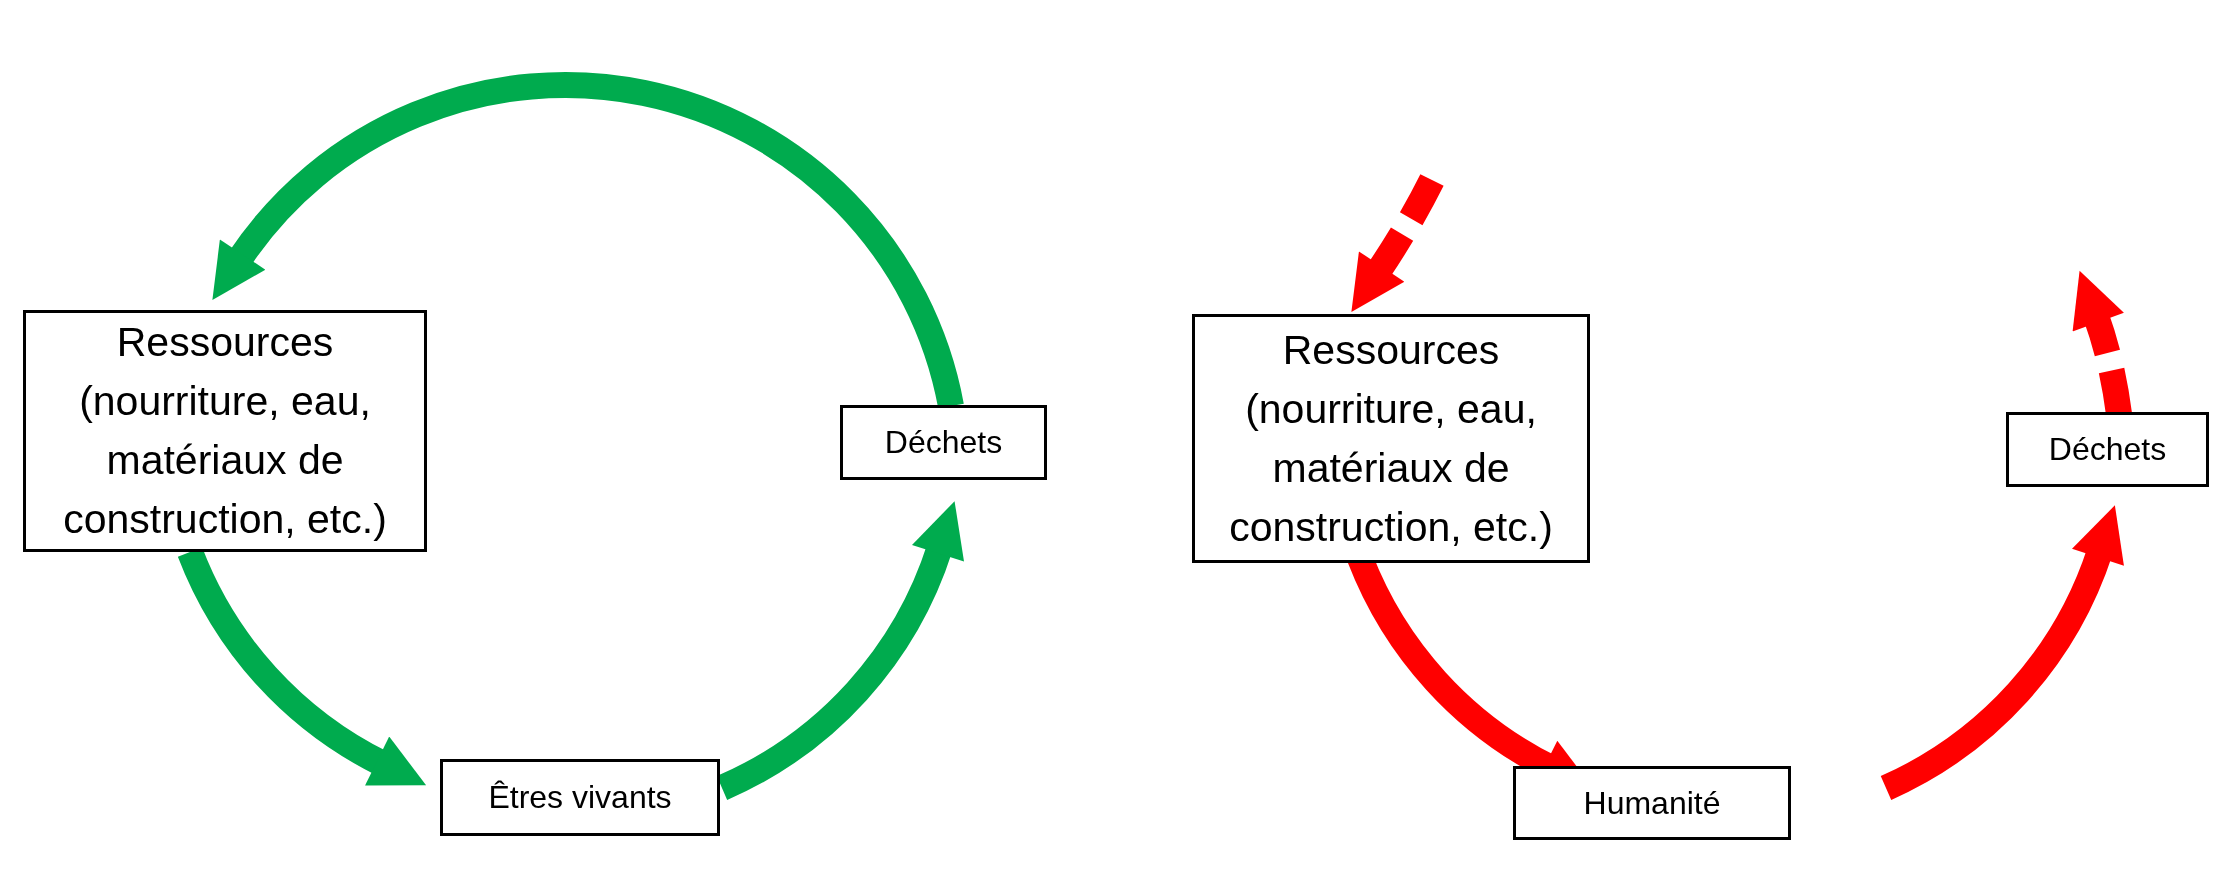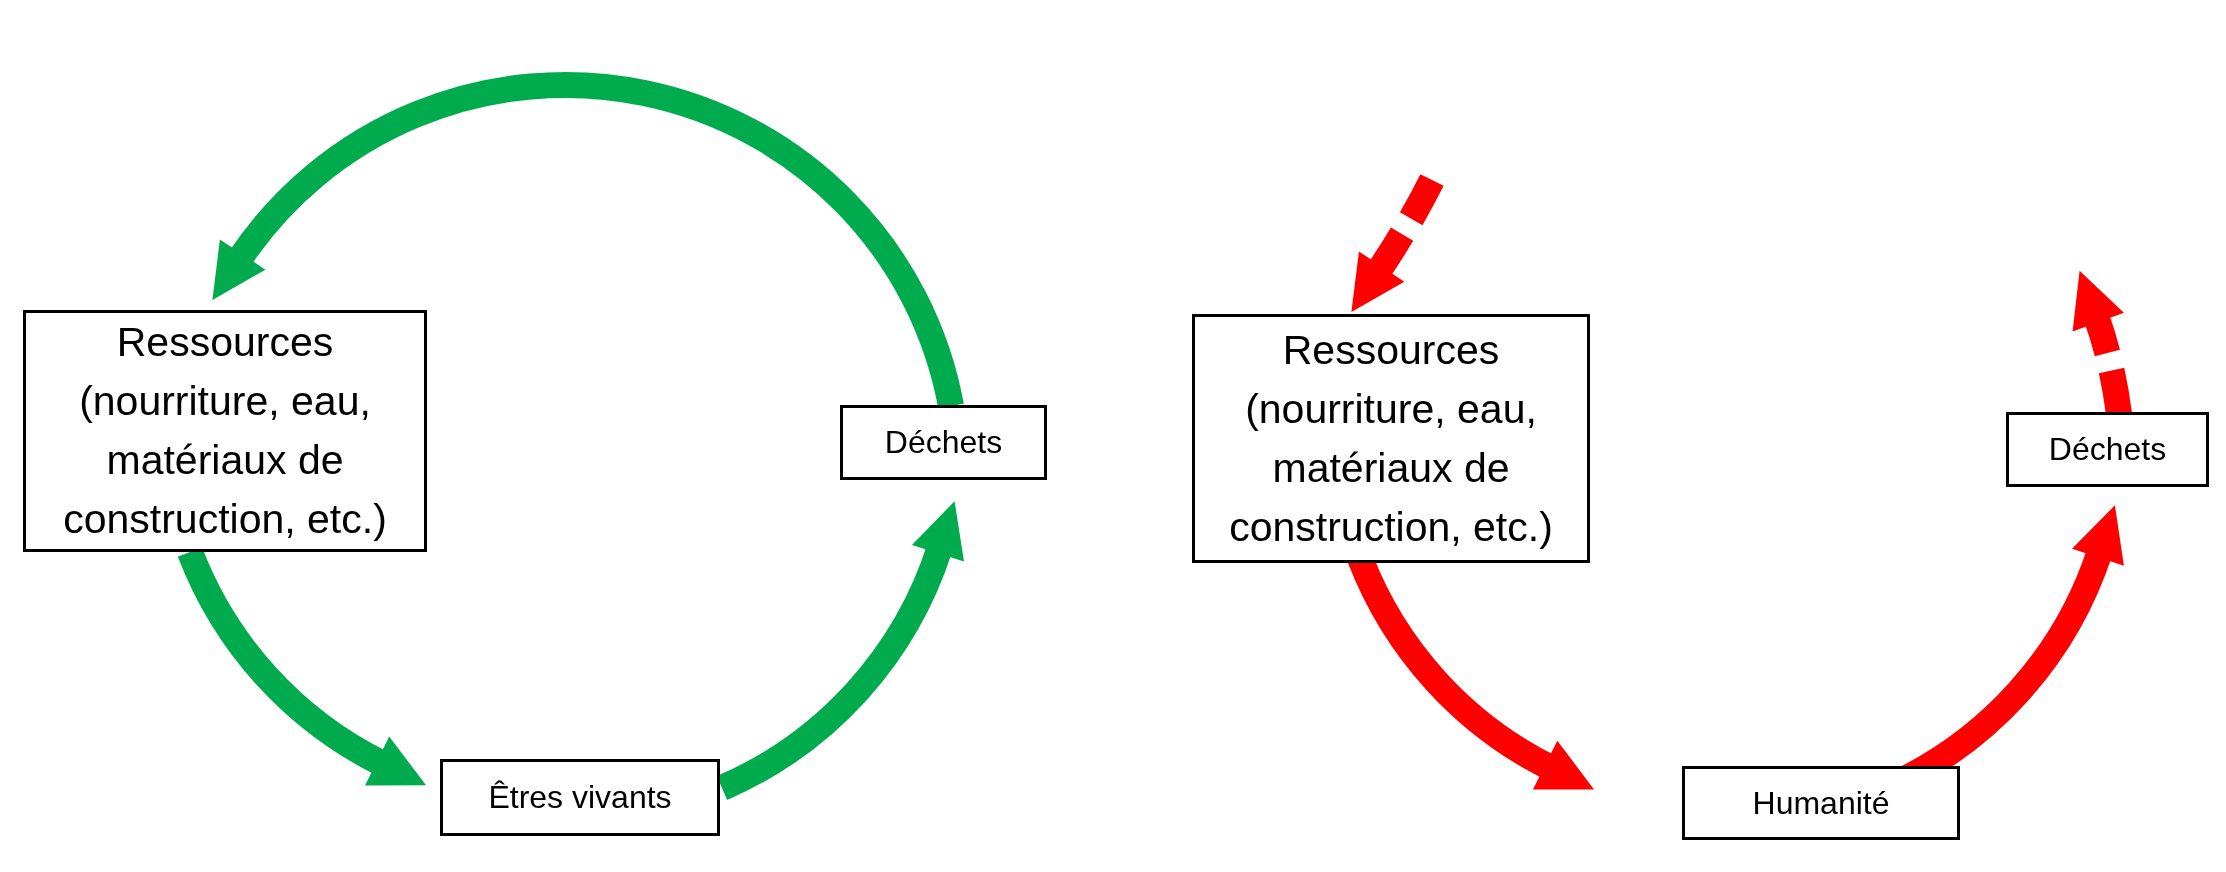--- a/index.html
+++ b/index.html
@@ -77,17 +77,17 @@
 
   <div class="box single" style="left:440px;top:759px;width:280px;height:77px;">Êtres vivants</div>
 
   <div class="box" style="left:1192px;top:314px;width:398px;height:249px;">
     <div class="line">Ressources</div>
     <div class="line">(nourriture, eau,</div>
     <div class="line">matériaux de</div>
     <div class="line">construction, etc.)</div>
   </div>
 
-  <div class="box single" style="left:1682px;top:766px;width:278px;height:74px;">Humanité</div>
+  <div class="box single" style="left:1513px;top:766px;width:278px;height:74px;">Humanité</div>
 
   <div class="box single" style="left:2006px;top:412px;width:203px;height:75px;">Déchets</div>
 
 </div>
 
 </body></html>

